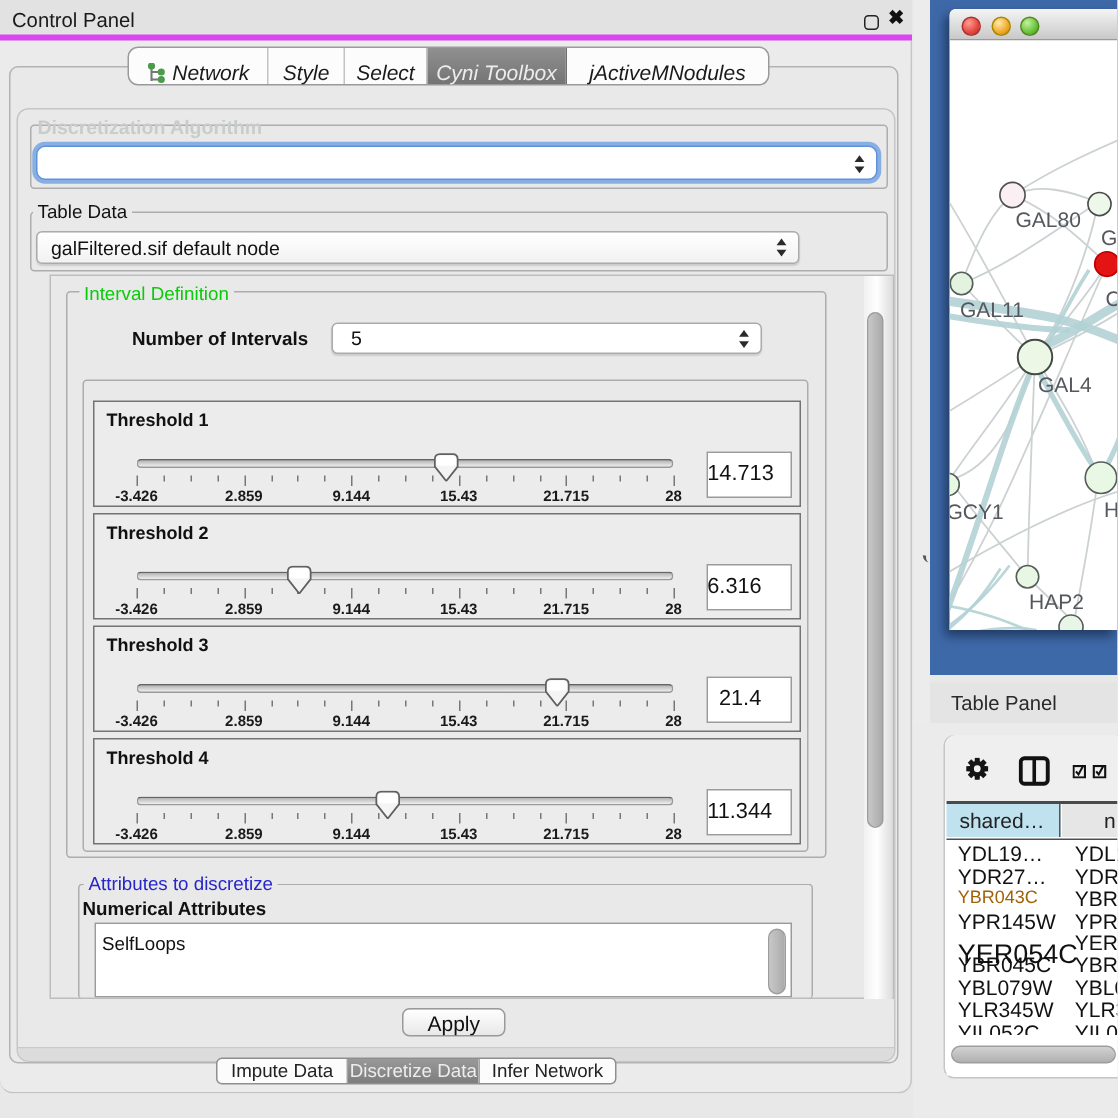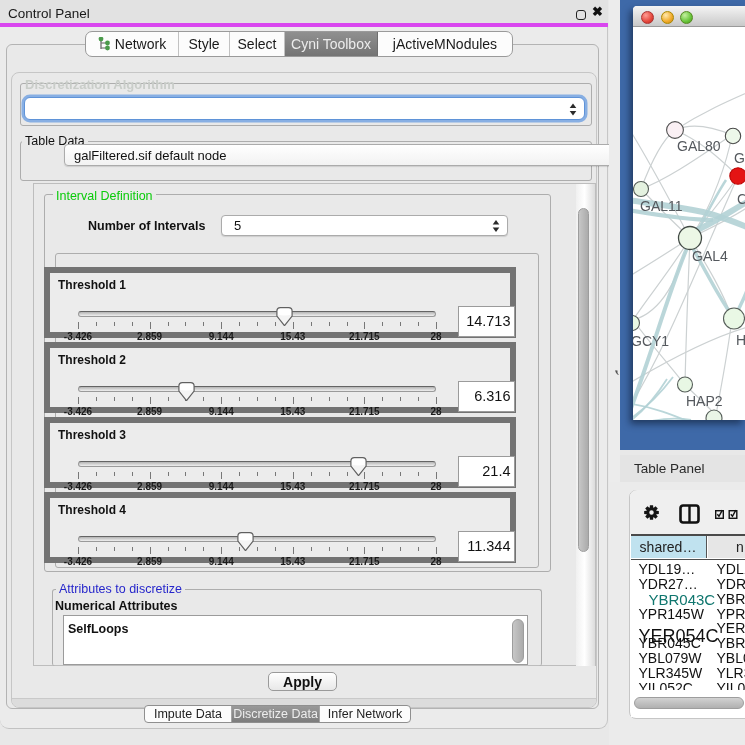--- a/index.html
+++ b/index.html
@@ -10,50 +10,50 @@
 
 #leftwin { left:0; top:0; width:608px; height:729px; background:#ebebeb; border-right:1px solid #c6c6c6; border-bottom:1px solid #c2c2c2; border-radius:0 0 9px 9px; }
 #titlebar { left:0; top:0; width:608px; height:27px; z-index:5; background:#e2e2e2; border-bottom:4px solid #d946ef; }
 #titlebar .t { left:8px; top:6px; font-size:13.5px; color:#1a1a1a; }
 #btn-float { left:576px; top:10px; width:10px; height:10px; border:1.6px solid #222; border-radius:3px; z-index:6; }
 #btn-close { left:592px; top:4px; font-size:13px; font-weight:bold; color:#111; z-index:6; }
 
 
 .seg { border:1px solid #9a9a9a; background:#fcfcfc; display:flex; align-items:center; }
 #toptabs { left:85px; top:31px; height:26px; border-radius:7px; font-size:14px; color:#1a1a1a; }
-#toptabs .tab { height:100%; display:flex; align-items:center; justify-content:center; border-right:1px solid #c2c2c2; }
+#toptabs .tab { height:100%; display:flex; align-items:flex-end; justify-content:center; border-right:1px solid #c2c2c2;font-style:italic; }
 #toptabs .tab:last-child { border-right:none; }
 #toptabs .sel { background:linear-gradient(#909090,#747474); color:#ececec; border-right-color:#6e6e6e; }
 
 
 #outerpanel { left:5.5px; top:44px; width:593px; height:665px; background:#e9e9e9; border:1px solid #b3b3b3; border-radius:6px; }
 
 
 .grp { border:1px solid #adadad; border-radius:3px; }
 .gtitle { position:absolute; background:#e9e9e9; padding:0 3px; font-size:12.5px; }
 
 
 .combo { background:#fff; border:1px solid #ababab; border-radius:4px; font-size:13px; color:#111; display:flex; align-items:center; padding-left:7px; box-shadow:0 1px 1px rgba(0,0,0,0.12); }
 .combo .arr { position:absolute; right:7px; top:50%; transform:translateY(-50%); width:8px; height:13px; }
 
 
-.tpanel { left:44px; width:472px; height:71px; background:#ececec; border:6px solid #737373; }
+.tpanel { left:62px; width:472px; height:71px; background:#ececec; border:1px solid #737373; }
 .tpanel .ttl { position:absolute; left:8px; top:5px; font-size:12px; font-weight:bold; color:#111; }
 .track { position:absolute; left:28px; top:37.5px; width:358px; height:6px; background:linear-gradient(#b4b4b4,#efefef); border:1px solid #9a9a9a; border-top:1.5px solid #646464; border-radius:3px; }
 .thumb { position:absolute; top:33.5px; width:17px; height:19.5px; }
-.vbox { position:absolute; left:407.5px; top:33px; width:57px; height:31px; background:#fff; border:1px solid #9b9b9b; font-size:14.5px; color:#111; text-align:right; line-height:29px; padding-right:3px; }
+.vbox { position:absolute; left:407.5px; top:33px; width:57px; height:31px; background:#fff; border:1px solid #9b9b9b; font-size:14.5px; color:#111; text-align:right; line-height:29px; padding-right:19px; }
 .tick { position:absolute; width:1px; background:#777; }
 .tlabel { position:absolute; top:58px; font-size:10px; font-weight:bold; color:#1a1a1a; transform:translateX(-50%); white-space:nowrap; }
 
 
 #attrlist { left:63px; top:615px; width:465px; height:50px; background:#fff; border:1px solid #9b9b9b; font-size:12.5px; color:#111; overflow:hidden; }
-#attrlist { padding-top:5px; } #attrlist div { padding-left:4px; height:16.5px; line-height:16.5px;font-weight:bold; }
-
-
-#applybtn { left:268px; top:671.5px; width:69px; height:19.5px; background:linear-gradient(#ffffff,#e8e8e8); border:1px solid #9a9a9a; border-radius:5px; font-size:14px; color:#111; text-align:center; line-height:18px;font-weight:bold; }
+#attrlist { padding-top:5px; } #attrlist div { padding-left:4px; height:16.5px; line-height:16.5px; }
+
+
+#applybtn { left:268px; top:671.5px; width:69px; height:19.5px; background:linear-gradient(#ffffff,#e8e8e8); border:1px solid #9a9a9a; border-radius:5px; font-size:14px; color:#111; text-align:center; line-height:18px; }
 
 #bottomstrip { left:11.5px; top:698px; width:584px; height:8.5px; background:#dcdcdc; border-top:1px solid #c9c9c9; border-radius:0 0 7px 7px; }
 #bottabs { left:144px; top:705px; height:18px; border-radius:4px; font-size:12.5px; color:#222; border-color:#8f8f8f; }
 #bottabs .tab { height:100%; display:flex; align-items:center; justify-content:center; border-right:1px solid #a5a5a5; }
 #bottabs .tab:last-child { border-right:none; }
 #bottabs .sel { background:linear-gradient(#999999,#7d7d7d); color:#ededed; }
 
 
 .sbthumb { background:linear-gradient(90deg,#c7c7c7,#ababab); border:1px solid #9d9d9d; border-radius:6px; }
 
@@ -106,21 +106,21 @@
   <div class="abs grp" style="left:20px; top:83px; width:572px; height:43px;"></div>
   <div class="abs combo" style="left:24px; top:97px; width:561px; height:23px; border-radius:6px; box-shadow:0 0 0 2.5px rgba(85,145,225,0.65); border-color:#5f93d8;">
       <svg style="position:absolute; right:7px; top:5px;" width="8" height="13" viewBox="0 0 8 13">
         <path d="M4 0.5 L7.3 5 H0.7 Z" fill="#2a2a2a"></path>
         <path d="M4 12.5 L7.3 8 H0.7 Z" fill="#2a2a2a"></path>
       </svg>
     </div>
 
   <div class="abs grp" style="left:20px; top:141px; width:572px; height:40px;"></div>
   <div class="abs gtitle" style="left:22px; top:134px; color:#111;">Table Data</div>
-  <div class="abs combo" style="left:24px; top:144px; width:568px; height:22px; padding-left:9px; background:linear-gradient(#ffffff,#f2f2f2);margin-left:40px;">galFiltered.sif default node<svg class="arr" width="8" height="13" viewBox="0 0 8 13">
+  <div class="abs combo" style="left:24px; top:154px; width:509px; height:22px; padding-left:9px; background:linear-gradient(#ffffff,#f2f2f2);">galFiltered.sif default node<svg class="arr" width="8" height="13" viewBox="0 0 8 13">
         <path d="M4 0.5 L7.3 5 H0.7 Z" fill="#2a2a2a"></path>
         <path d="M4 12.5 L7.3 8 H0.7 Z" fill="#2a2a2a"></path>
       </svg></div>
 
   <div class="abs" style="left:33px; top:183px; width:562.5px; height:482.5px; border:1px solid #bdbdbd; background:#e9e9e9;"></div>
     <div class="abs" style="left:576px; top:184px; width:19px; height:481.5px; background:linear-gradient(90deg,#f0f0f0,#ffffff 45%,#dcdcdc);"></div>
   <div class="abs sbthumb" style="left:577.5px; top:208px; width:11.5px; height:344px;"></div>
 
   <div class="abs grp" style="left:44px; top:193.5px; width:507px; height:378.5px;"></div>
   <div class="abs gtitle" style="left:53px; top:188.5px; color:#09cb09;">Interval Definition</div>
@@ -398,21 +398,21 @@
     </svg>
 
   <div class="abs" style="left:1px; top:44px; width:119px; height:26.5px; border-top:2.5px solid #4a4a4a; border-bottom:1.5px solid #4f4f4f;">
       <div style="position:absolute; left:0; top:0; width:76px; height:22.5px; background:#c0e2ef; border-right:1.5px solid #555; font-size:14px; color:#222; text-align:center; line-height:22px;">shared…</div>
       <div style="position:absolute; left:77.5px; top:0; width:41.5px; height:22.5px; background:#e6e6e6; font-size:14px; color:#222; padding-left:28px; line-height:22px;">n</div>
     </div>
 <div class="abs" style="left:9px; top:71.3px; font-size:14px; color:#111;">YDL19…</div>
     <div class="abs" style="left:87px; top:71.3px; font-size:14px; color:#111;">YDL1</div>
     <div class="abs" style="left:9px; top:86.2px; font-size:14px; color:#111;">YDR27…</div>
     <div class="abs" style="left:87px; top:86.2px; font-size:14px; color:#111;">YDR2</div>
-    <div class="abs" style="left:9px; top:101.1px; font-size:15px; color:#0f766e;margin-left:10px;">YBR043C</div>
+    <div class="abs" style="left:9px; top:101.1px; font-size:12px; color:#a16207;">YBR043C</div>
     <div class="abs" style="left:87px; top:101.1px; font-size:14px; color:#111;">YBR0</div>
     <div class="abs" style="left:9px; top:116.0px; font-size:14px; color:#111;">YPR145W</div>
     <div class="abs" style="left:87px; top:116.0px; font-size:14px; color:#111;">YPR1</div>
     <div class="abs" style="left:9px; top:136px; font-size:18px; color:#111;">YER054C</div>
     <div class="abs" style="left:87px; top:130.9px; font-size:14px; color:#111;">YER0</div>
     <div class="abs" style="left:9px; top:145.8px; font-size:14px; color:#111;">YBR045C</div>
     <div class="abs" style="left:87px; top:145.8px; font-size:14px; color:#111;">YBR0</div>
     <div class="abs" style="left:9px; top:160.7px; font-size:14px; color:#111;">YBL079W</div>
     <div class="abs" style="left:87px; top:160.7px; font-size:14px; color:#111;">YBL0</div>
     <div class="abs" style="left:9px; top:175.6px; font-size:14px; color:#111;">YLR345W</div>

